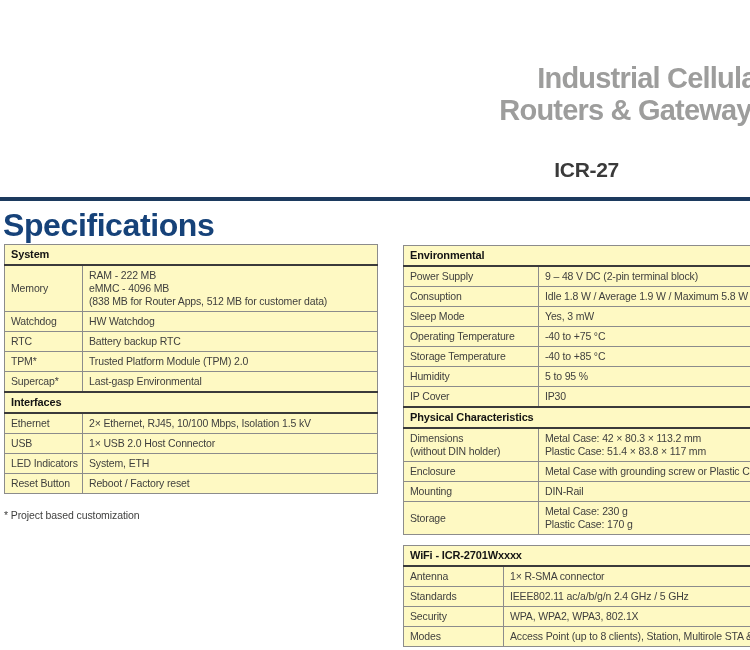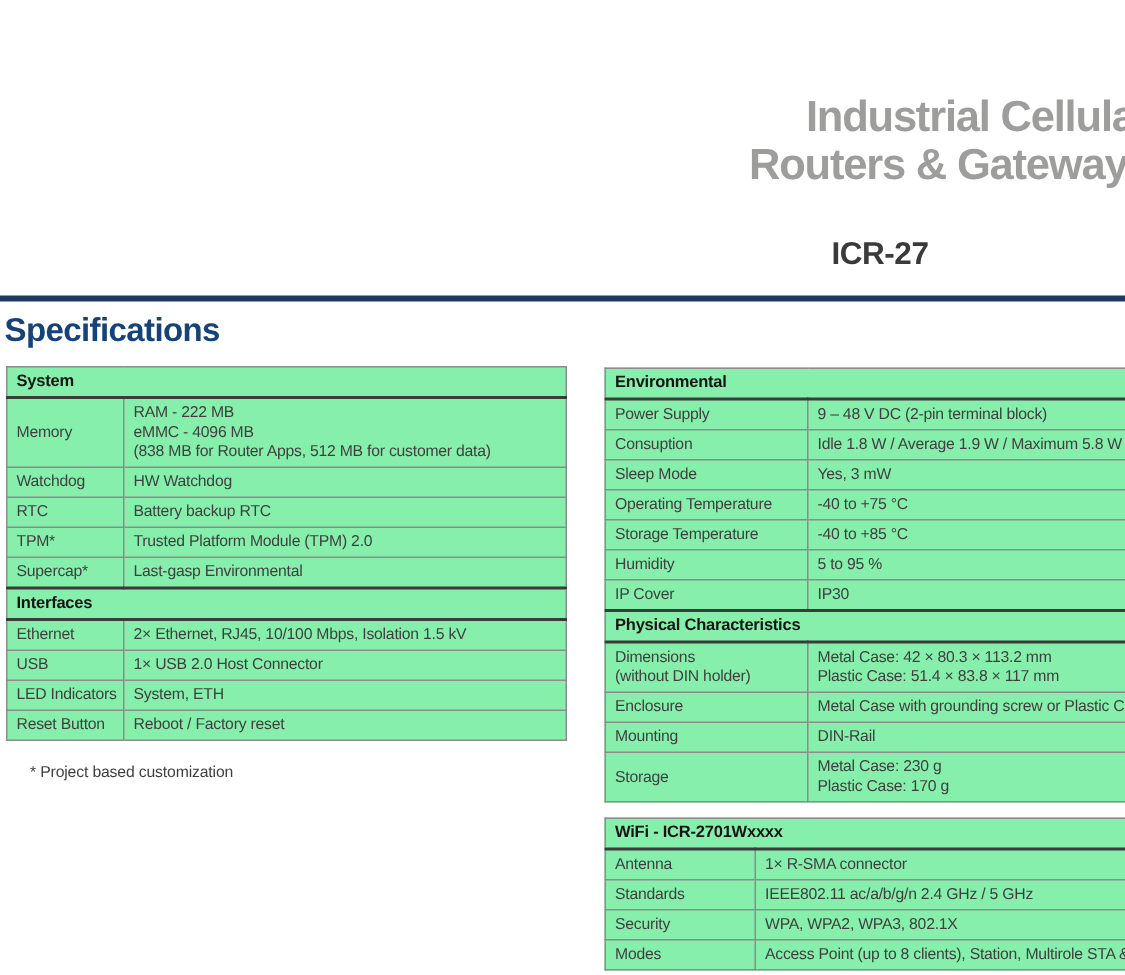--- a/index.html
+++ b/index.html
@@ -47,33 +47,33 @@
     top: 197px;
     left: 0;
     width: 750px;
     height: 4px;
   }
   .section-title {
     position: absolute;
     top: 207px;
     left: 3px;
     font-weight: bold;
-    font-size: 22px;
+    font-size: 32px;
     letter-spacing: -0.4px;
   }
 
   
   table.spec-table {
     position: absolute;
     border-collapse: collapse;
     table-layout: fixed;
     font-size: 10.5px;
     letter-spacing: -0.15px;
     color: #3F3F3E;
-    background: #86efac;
+    background: #fef9c3;
   }
   table.spec-table td {
     border: 1px solid #8C8C8C;
     padding: 3px 6px 3px 6px;
     line-height: 13px;
     height: 13px;
     vertical-align: middle;
     white-space: nowrap;
     overflow: hidden;
   }
@@ -92,21 +92,20 @@
   #environmental-table { left: 403px; top: 245px; width: 380px; }
   #wifi-table { left: 403px; top: 545px; width: 380px; }
 
   .footnote {
     position: absolute;
     left: 4px;
     top: 509px;
     font-size: 10.5px;
     letter-spacing: -0.1px;
     color: #3F3F3E;
-    margin-left: 16px;
   }
 </style>
 </head>
 <body>
 
 <div class="brand-title" style="color: rgb(157, 157, 156);">
   <div>Industrial Cellular</div>
   <div>Routers &amp; Gateways</div>
 </div>
 

